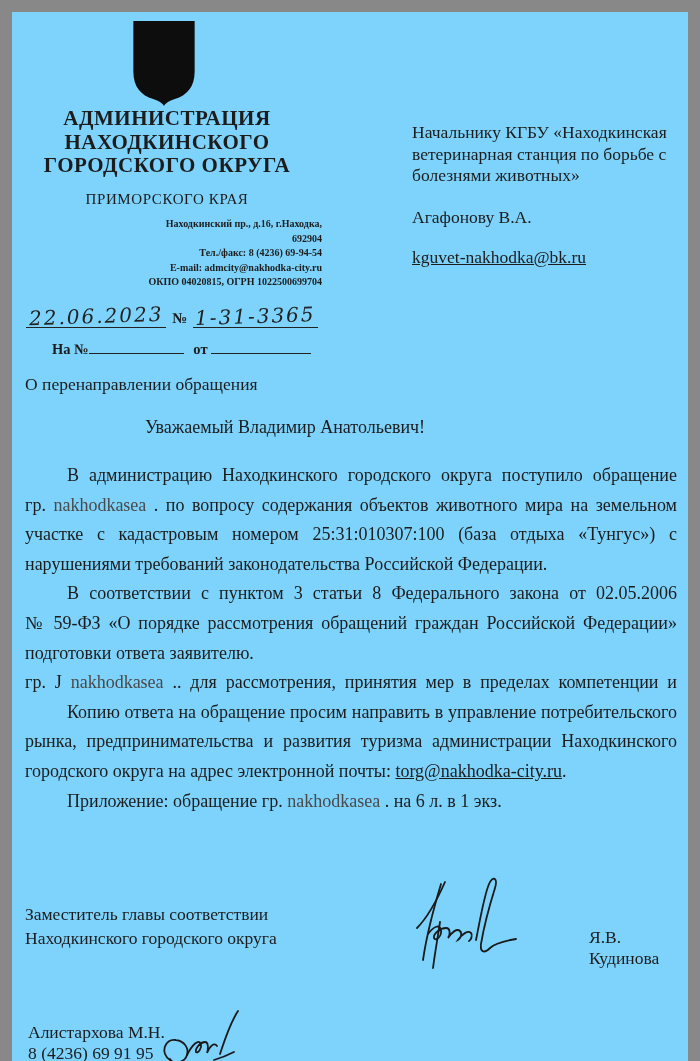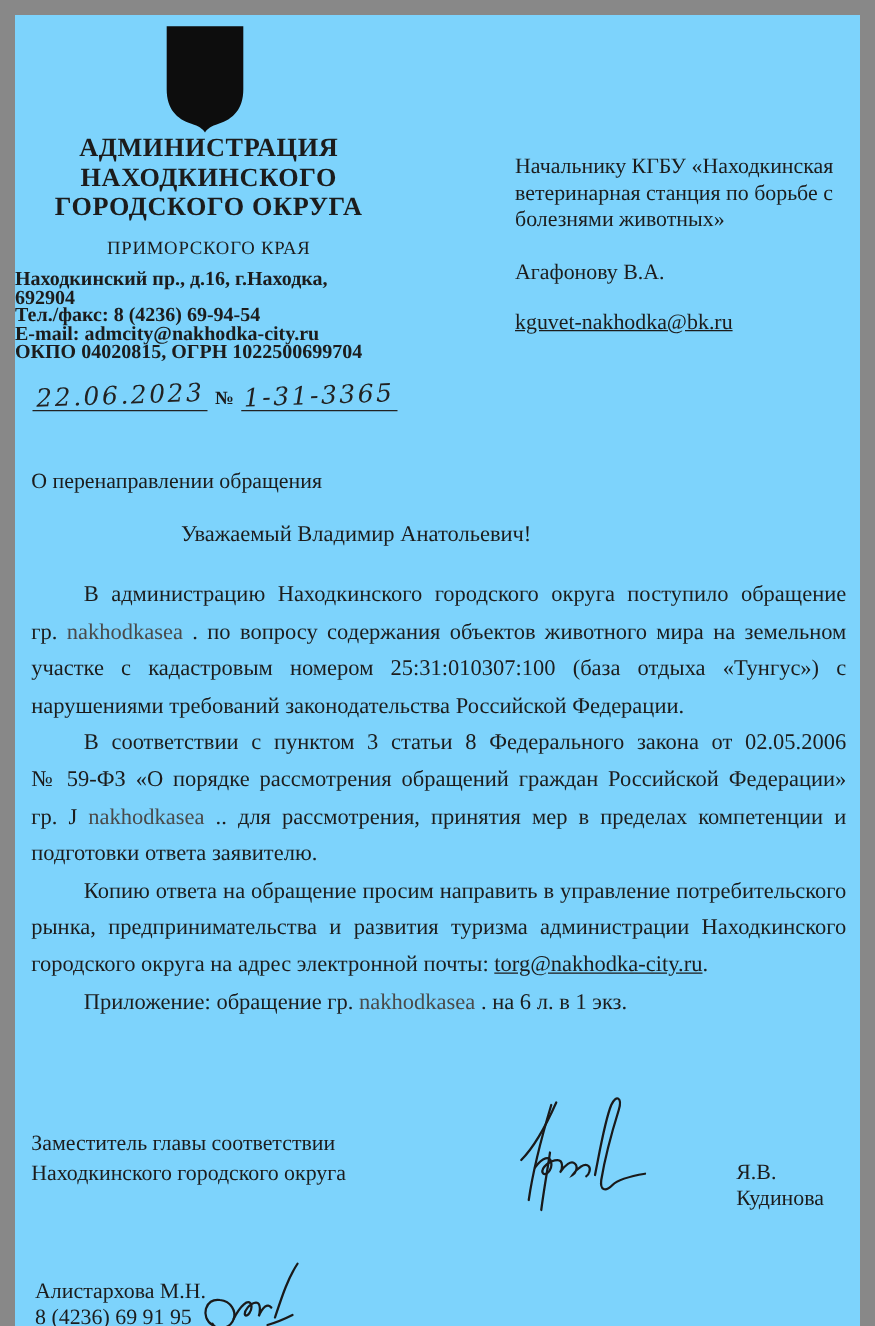--- a/index.html
+++ b/index.html
@@ -10,22 +10,22 @@
     background:#7dd3fc;
     font-family:"Liberation Serif","DejaVu Serif",serif;
     color:#1c1c1c;
     overflow:hidden;
   }
   .emblem{position:absolute;left:119px;top:8px;width:66px;height:87px;}
   .orgname{position:absolute;left:0;top:95px;width:310px;text-align:center;
     font-weight:bold;font-size:21px;line-height:23.5px;letter-spacing:0.5px;}
   .region{position:absolute;left:0;top:179px;width:310px;text-align:center;
     font-size:15px;letter-spacing:0.6px;}
-  .addr{position:absolute;left:0;top:205px;width:310px;text-align:left;
-    font-weight:bold;font-size:16px;line-height:14.6px;}
+  .addr{position:absolute;left:0;top:205px;width:310px;text-align:right;
+    font-weight:bold;font-size:10px;line-height:14.6px;}
   .docnum-row{position:absolute;left:14px;top:294px;width:300px;font-size:14px;}
   .hand{font-family:"DejaVu Serif",serif;font-style:italic;font-size:20px;
     letter-spacing:2px;color:#222;display:inline-block;transform:rotate(-2deg);
     line-height:20px;}
   .fill{display:inline-block;border-bottom:1.4px solid #222;text-align:center;}
   .numsign{font-weight:bold;font-size:15px;padding:0 6px;}
   .naot-row{position:absolute;left:40px;top:327px;width:270px;
     font-weight:bold;font-size:14.5px;}
   .uline{display:inline-block;border-bottom:1.4px solid #222;height:14px;}
   
@@ -74,42 +74,46 @@
     <div>Находкинский пр., д.16, г.Находка,</div>
     <div>692904</div>
     <div>Тел./факс:  8 (4236) 69-94-54</div>
     <div>E-mail: admcity@nakhodka-city.ru</div>
     <div>ОКПО 04020815, ОГРН 1022500699704</div>
   </div>
 
   <div class="docnum-row">
     <span class="fill" style="min-width:140px"><span class="hand">22.06.2023</span></span><span class="numsign">№</span><span class="fill" style="min-width:125px"><span class="hand">1-31-3365</span></span>
   </div>
+  <div class="naot-row">
+    <span>На №</span><span class="uline" style="width:95px"></span>
+    <span style="padding-left:6px">от</span> <span class="uline" style="width:100px"></span>
+  </div>
 
   <div class="recipient">
     <div>Начальнику КГБУ «Находкинская</div>
     <div>ветеринарная станция по борьбе с</div>
     <div>болезнями животных»</div>
     <div class="person">Агафонову В.А.</div>
     <div class="remail">kguvet-nakhodka@bk.ru</div>
   </div>
 
   <div class="subject">О перенаправлении обращения</div>
   <div class="salutation">Уважаемый Владимир Анатольевич!</div>
 
   <div class="body">
     <div class="ln indent">В администрацию Находкинского городского округа поступило обращение</div>
     <div class="ln"><span>гр. </span><span class="nm">nakhodkasea</span><span> . по вопросу содержания объектов животного мира на земельном</span></div>
     <div class="ln">участке с кадастровым номером 25:31:010307:100 (база отдыха «Тунгус») с</div>
     <div class="ln last">нарушениями требований законодательства Российской  Федерации.</div>
 
     <div class="ln indent">В соответствии с пунктом 3 статьи 8 Федерального закона от 02.05.2006</div>
     <div class="ln">№ 59-ФЗ «О порядке рассмотрения обращений граждан Российской Федерации»</div>
+    <div class="ln last">подготовки ответа заявителю.</div>
     <div class="ln"><span>гр. J </span><span class="nm">nakhodkasea</span><span> .. для рассмотрения, принятия мер в пределах компетенции и</span></div>
-    <div class="ln last">подготовки ответа заявителю.</div>
 
     <div class="ln indent">Копию ответа на обращение просим направить в управление потребительского</div>
     <div class="ln">рынка, предпринимательства и развития туризма администрации Находкинского</div>
     <div class="ln last"><span>городского округа на адрес электронной почты: </span><span class="lnk">torg@nakhodka-city.ru</span><span>.</span></div>
 
     <div class="ln last indent"><span>Приложение: обращение гр.  </span><span class="nm">nakhodkasea</span><span> . на 6 л. в 1 экз.</span></div>
   </div>
 
   <div class="sig-title">
     <div>Заместитель главы соответствии</div>

